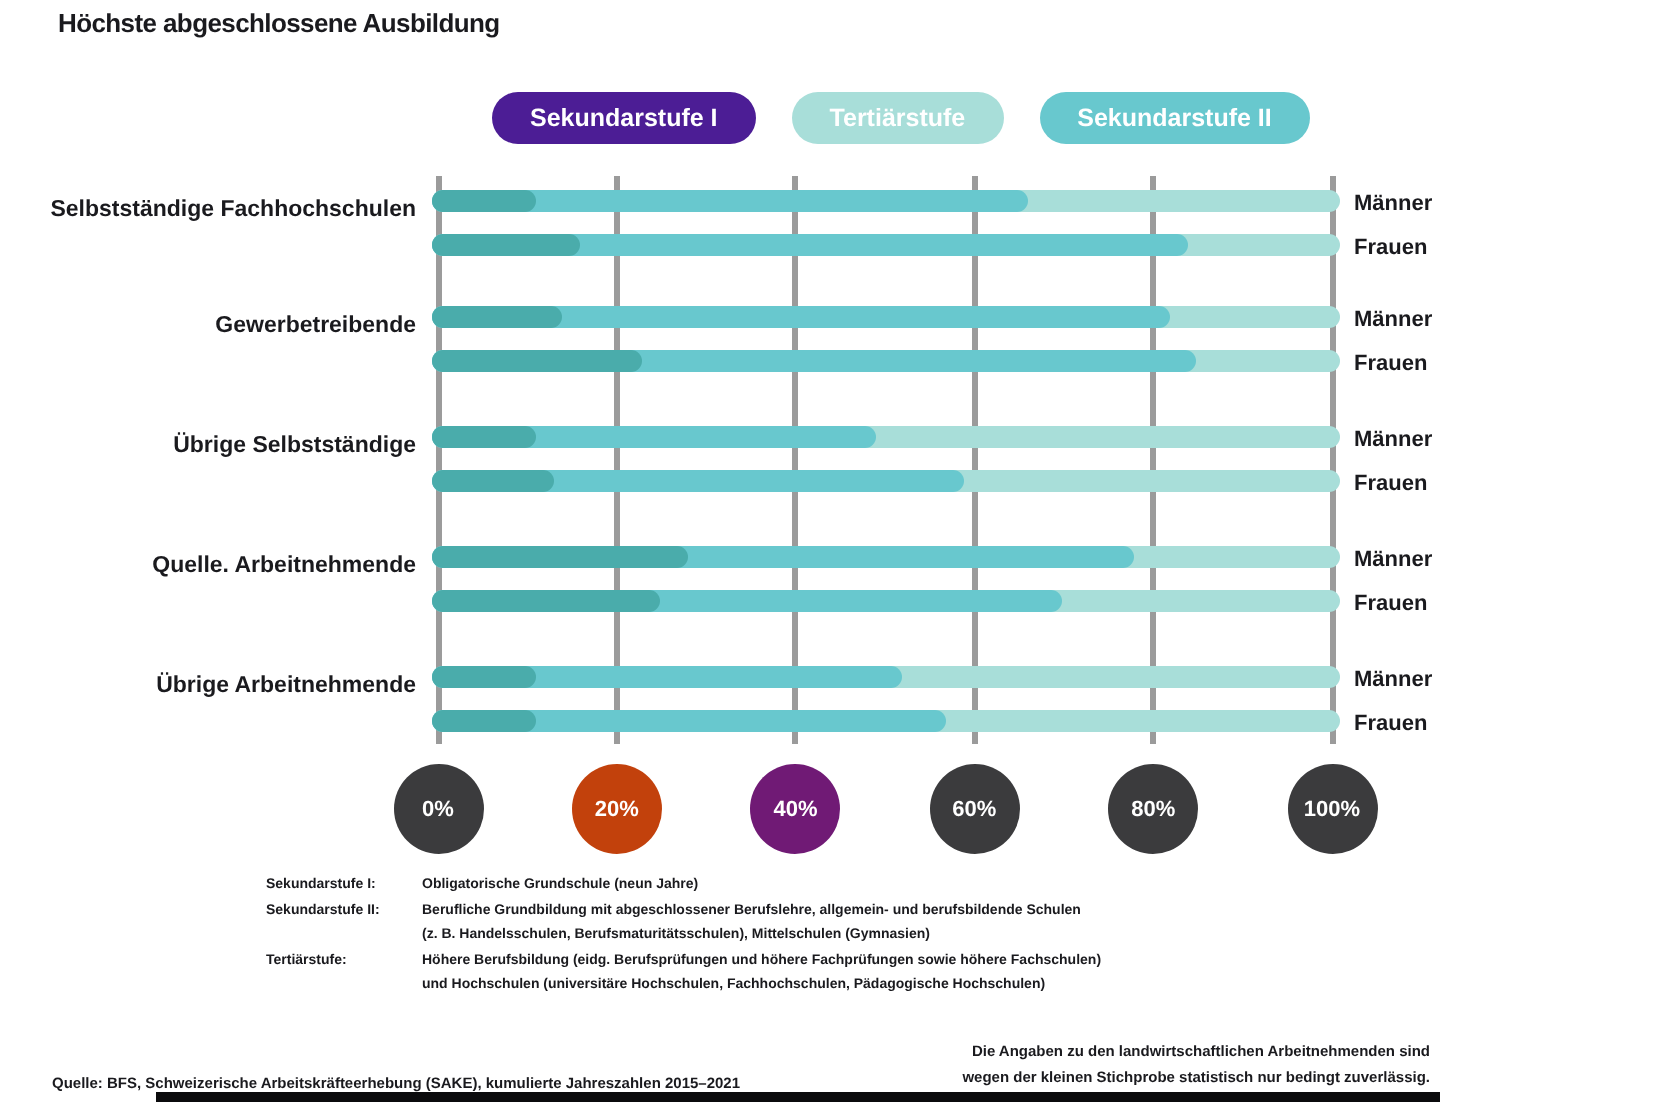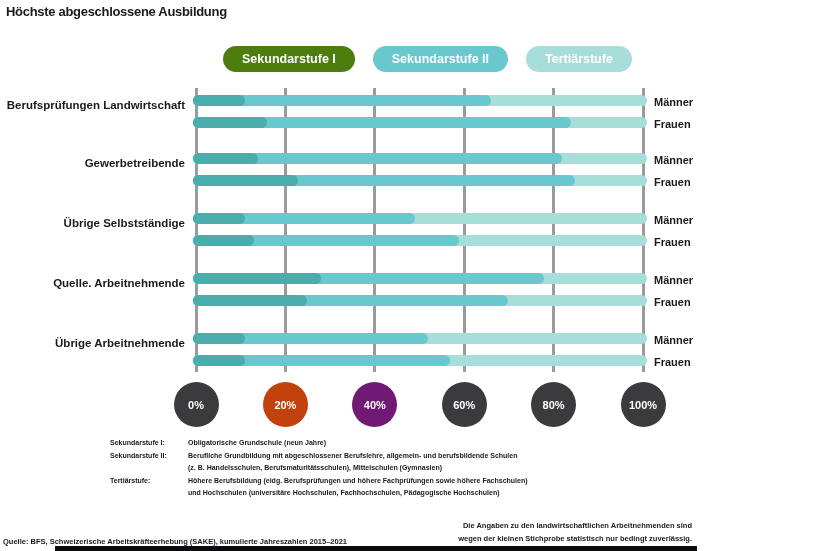--- a/index.html
+++ b/index.html
@@ -1,17 +1,17 @@
 <!DOCTYPE html>
 <html><head>
 <meta charset="utf-8">
 <style>
   html,body { margin:0; padding:0; background:#fff; }
   .canvas { position:relative; width:697px; height:551px; background:#ffffff;
-            font-family:"Liberation Sans", sans-serif; overflow:hidden; }
+            font-family:"Liberation Sans", sans-serif; overflow:hidden;margin-left:23px; }
 
   .title { position:absolute; left:6px; top:4px; font-size:13px; font-weight:bold;
            color:#1a1a1e; letter-spacing:-0.3px; }
 
   .legend { position:absolute; top:46px; left:223px; display:flex; gap:18px; }
   .pill { height:26px; border-radius:13px; color:#ffffff; font-size:12.5px; font-weight:bold;
           display:flex; align-items:center; justify-content:center; padding:0 19px; white-space:nowrap; }
 
   .gridline { position:absolute; width:3px; top:88px; height:284px; background:#9b9b9b; }
 
@@ -38,39 +38,39 @@
   .bottom-bar { position:absolute; left:55px; top:546px; width:781px; height:5px; background:#0b0b0d; }
 </style>
 </head>
 <body>
 
 <div class="canvas">
 
   <div class="title">Höchste abgeschlossene Ausbildung</div>
 
   <div class="legend">
-    <div class="pill" style="background: #4d7c0f;">Sekundarstufe I</div>
+    <div class="pill" style="background: #4c1d95;">Sekundarstufe I</div>
+    <div class="pill" style="background: rgb(168, 222, 217);">Tertiärstufe</div>
     <div class="pill" style="background: rgb(104, 200, 206);">Sekundarstufe II</div>
-    <div class="pill" style="background: rgb(168, 222, 217);">Tertiärstufe</div>
   </div>
 
   <div id="plot">
       <div class="gridline" style="left: 194.5px; background: rgb(155, 155, 155);"></div>
       <div class="circle" style="left: 173.5px; background: rgb(59, 59, 61);">0%</div>
       <div class="gridline" style="left: 283.9px; background: rgb(155, 155, 155);"></div>
       <div class="circle" style="left: 262.9px; background: #c2410c;">20%</div>
       <div class="gridline" style="left: 373.3px; background: rgb(155, 155, 155);"></div>
       <div class="circle" style="left: 352.3px; background: #701a75;">40%</div>
       <div class="gridline" style="left: 462.7px; background: rgb(155, 155, 155);"></div>
       <div class="circle" style="left: 441.7px; background: rgb(59, 59, 61);">60%</div>
       <div class="gridline" style="left: 552.1px; background: rgb(155, 155, 155);"></div>
       <div class="circle" style="left: 531.1px; background: rgb(59, 59, 61);">80%</div>
       <div class="gridline" style="left: 641.5px; background: rgb(155, 155, 155);"></div>
       <div class="circle" style="left: 620.5px; background: rgb(59, 59, 61);">100%</div>
-      <div class="cat-label" style="top: 99px;">Berufsprüfungen Landwirtschaft</div>
+      <div class="cat-label" style="top: 99px;">Selbstständige Fachhochschulen</div>
       <div class="bar" style="top: 95px; width: 455px;">
         <div class="seg" style="left: 0px; width: 454px; background: rgb(168, 222, 217); z-index: 1;"></div>
         <div class="seg" style="left: 0px; width: 297.55px; background: rgb(104, 200, 206); z-index: 2;"></div>
         <div class="seg" style="left: 0px; width: 51.7px; background: rgb(74, 172, 171); z-index: 3;"></div>
       </div>
       <div class="grp-label" style="top: 96px;">Männer</div>
       <div class="bar" style="top: 117px; width: 455px;">
         <div class="seg" style="left: 0px; width: 454px; background: rgb(168, 222, 217); z-index: 1;"></div>
         <div class="seg" style="left: 0px; width: 378.01px; background: rgb(104, 200, 206); z-index: 2;"></div>
         <div class="seg" style="left: 0px; width: 74.05px; background: rgb(74, 172, 171); z-index: 3;"></div>

